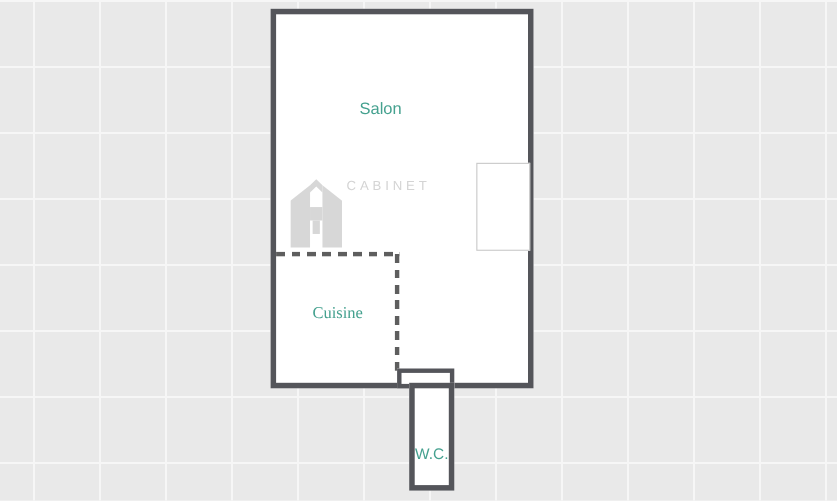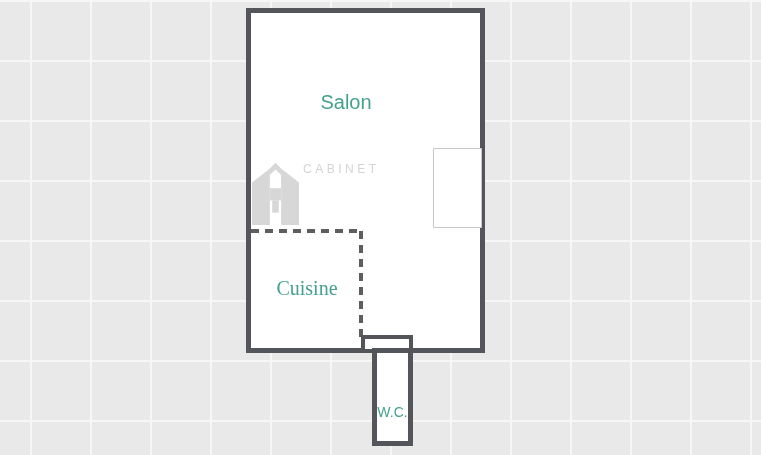--- a/index.html
+++ b/index.html
@@ -39,21 +39,21 @@
     width: 49px; height: 80px;
     box-sizing: border-box;
     border: 1.5px solid #c8c8c8;
     background: #ffffff;
     z-index: 2;
   }
 
   
   .watermark {
     position: absolute;
-    left: 252px; top: 156px;
+    left: 264px; top: 156px;
     width: 228px; height: 72px;
     z-index: 3;
     pointer-events: none;
   }
   .wm-house {
     position: absolute;
     left: 0; top: 2px;
     width: 47px; height: 68px;
     color: #d7d7d7;
   }
@@ -110,21 +110,21 @@
     box-sizing: border-box;
     border: 5px solid #54555a;
     background: #ffffff;
     z-index: 5;
   }
 
   
   .label {
     position: absolute;
     color: #45a18f;
-    font-size: 20px;
+    font-size: 15px;
     text-align: center;
     white-space: nowrap;
     z-index: 6;
   }
   .label.salon   { left: 306px; top: 91px;  width: 80px; }
   .label.cuisine { left: 267px; top: 277px; width: 80px; font-family: Liberation Serif, serif; }
   .label.wclabel { left: 0; right: 0; top: 51px; font-size: 14px; position: absolute; }
 </style>
 </head>
 <body>

